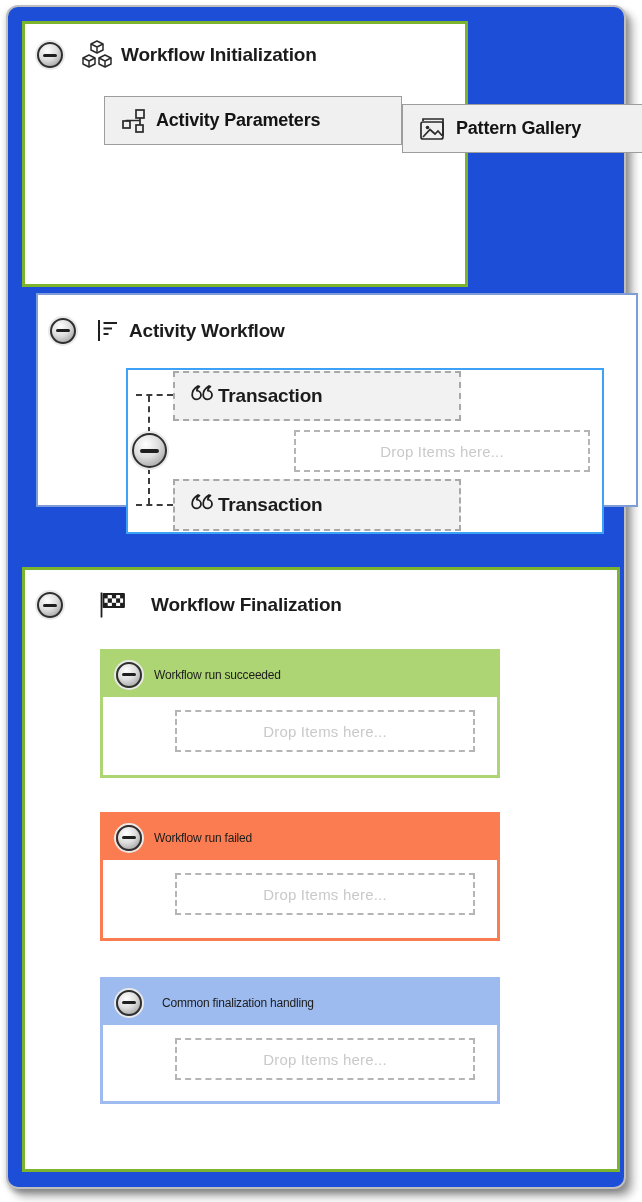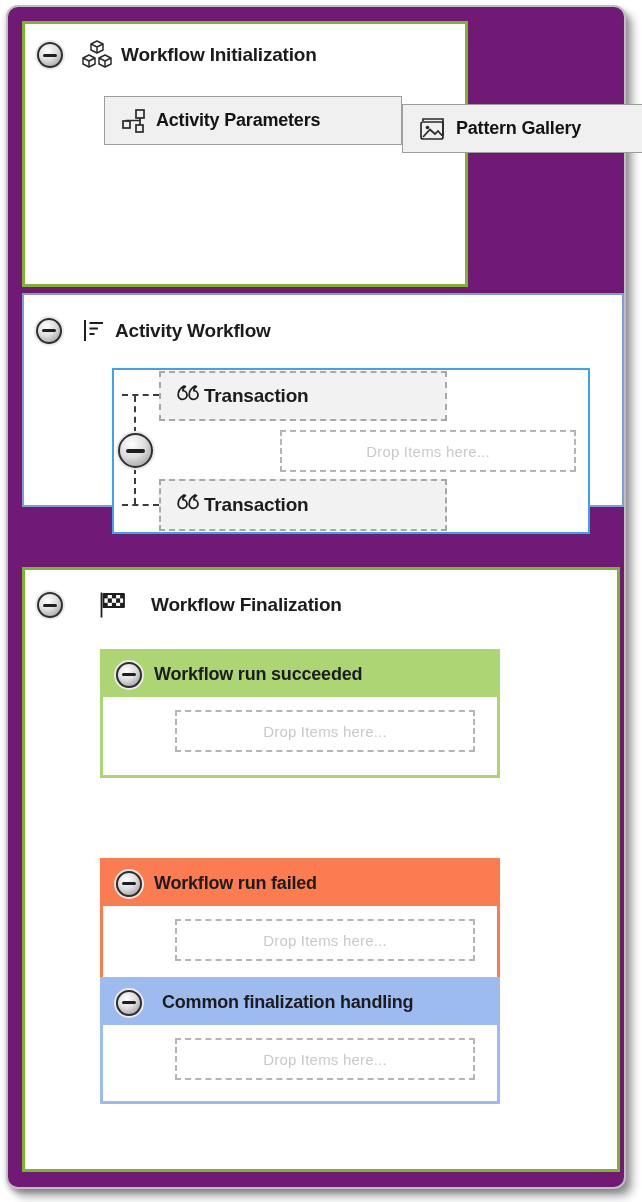--- a/index.html
+++ b/index.html
@@ -2,26 +2,26 @@
 <html><head>
 <meta charset="utf-8">
 <style>
   html,body{margin:0;padding:0;}
   body{
     width:642px;height:1202px;background:#ffffff;position:relative;overflow:hidden;
     font-family:"Liberation Sans", sans-serif;color:#1c1c1c;
   }
   .window{
     position:absolute;left:6px;top:5px;width:620px;height:1184px;box-sizing:border-box;
-    background:#701a75;border:2px solid #bfbfbf;border-radius:12px;
+    background:#1d4ed8;border:2px solid #bfbfbf;border-radius:12px;
     box-shadow:7px 8px 9px rgba(0,0,0,0.30), 3px 4px 5px rgba(0,0,0,0.18), -2px 2px 5px rgba(0,0,0,0.10);
   }
   section{position:absolute;box-sizing:border-box;background:#fff;}
   .s1{left:14px;top:14px;width:446px;height:266px;border:3px solid #7db42e;}
-  .s2{left:14px;top:286px;width:602px;height:214px;border:2px solid #7e9cd8;}
+  .s2{left:28px;top:286px;width:602px;height:214px;border:2px solid #7e9cd8;}
   .s3{left:14px;top:560px;width:598px;height:605px;border:3px solid #7db42e;}
 
   .hdr{position:absolute;display:flex;align-items:center;}
   .s1 .hdr{left:12px;top:16px;}
   .s2 .hdr{left:12px;top:22px;}
   .s3 .hdr{left:12px;top:20px;gap:16px;}
   .hdr .icon{margin-left:18px;}
   .hdr .title{margin-left:8px;font-size:19px;font-weight:bold;letter-spacing:-0.2px;white-space:nowrap;}
 
   
@@ -74,26 +74,26 @@
   .conn.h{height:0;border-top:2px dashed #3c3c3c;width:37px;left:8px;}
   .conn.v{width:0;border-left:2px dashed #3c3c3c;left:20px;}
   .conn.h1{top:24px;}
   .conn.v1{top:26px;height:37px;}
   .conn.v2{top:98px;height:36px;}
   .conn.h2{top:134px;}
 
   
   .branch{position:absolute;left:75px;width:400px;box-sizing:border-box;border:3px solid;background:#fff;}
   .branch-hdr{height:45px;display:flex;align-items:center;gap:12px;padding-left:13px;}
-  .branch-hdr .btitle{font-size:18px;font-weight:bold;letter-spacing:-0.2px;white-space:nowrap;}
+  .branch-hdr .btitle{font-size:12px;font-weight:normal;letter-spacing:-0.2px;white-space:nowrap;}
   .branch-body{position:relative;height:78px;background:#fff;}
   .branch .dropzone{position:absolute;left:72px;top:13px;width:300px;height:42px;}
   .branch.succeeded{top:79px;border-color:#aed573;}
   .branch.succeeded .branch-hdr{background:#aed573;}
-  .branch.failed{top:242px;border-color:#fa7c50;margin-top:46px;}
+  .branch.failed{top:242px;border-color:#fa7c50;}
   .branch.failed .branch-hdr{background:#fa7c50;}
   .branch.common{top:407px;border-color:#9dbbee;}
   .branch.common .branch-hdr{background:#9dbbee;gap:20px;}
   .branch.common .branch-body{height:76px;}
 
   svg{display:block;}
 </style>
 </head>
 <body>
 

